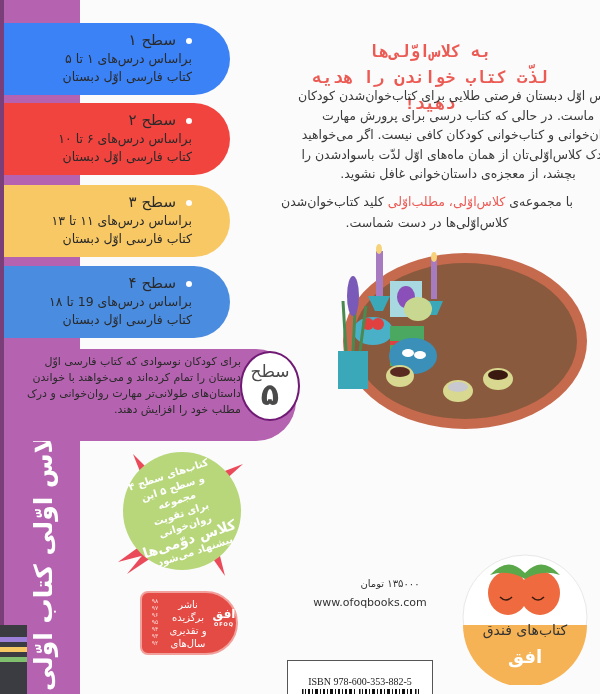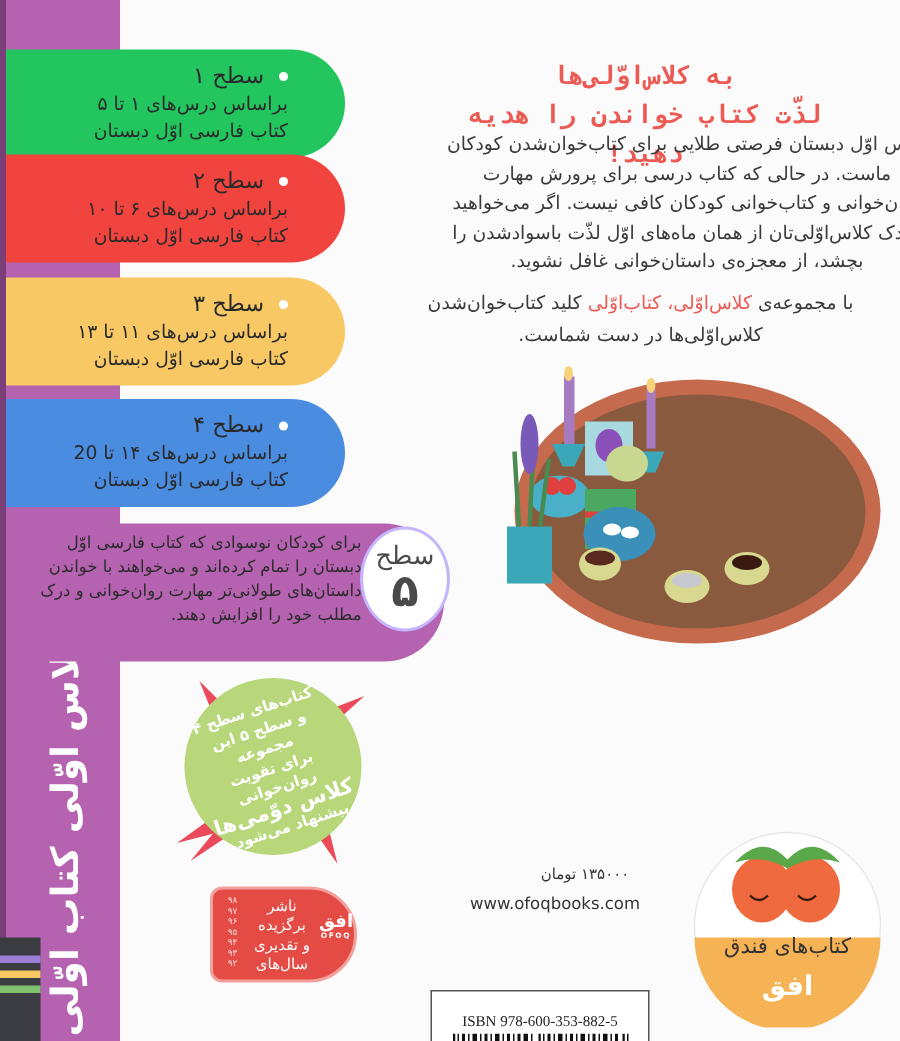--- a/index.html
+++ b/index.html
@@ -13,21 +13,21 @@
   .spine-bars { position: absolute; left: 0; top: 625px; width: 27px; height: 69px; background: #3b3b42; }
   .spine-bars .bar { position: absolute; left: 0; width: 27px; height: 5px; }
 
   .level-tag { position: absolute; left: 4px; width: 226px; height: 72px; border-radius: 0 38px 38px 0; padding: 8px 38px 0 10px; direction: rtl; text-align: right; }
   .level-tag .title { font-size: 15px; color: #2a2a2a; line-height: 19px; display: flex; align-items: center; justify-content: flex-start; gap: 6px; }
   .level-tag .title .dot { width: 6px; height: 6px; border-radius: 50%; background: #fff; display: inline-block; margin-left: 4px; }
   .level-tag .line { font-size: 12.5px; color: #2a2a2a; line-height: 18px; }
 
   .level5 { position: absolute; left: 4px; top: 349px; width: 292px; height: 92px; background: #b562b0; border-radius: 0 40px 40px 0; }
   .level5-text { position: absolute; left: 22px; top: 5px; width: 215px; direction: rtl; text-align: right; font-size: 11px; line-height: 16px; color: #2a2a2a; }
-  .level5-badge { position: absolute; left: 236px; top: 2px; width: 60px; height: 70px; border-radius: 50%; background: #fff; border: 2px solid #c4b5fd; display: flex; flex-direction: column; align-items: center; justify-content: center; }
+  .level5-badge { position: absolute; left: 236px; top: 2px; width: 60px; height: 70px; border-radius: 50%; background: #fff; border: 2px solid #701a75; display: flex; flex-direction: column; align-items: center; justify-content: center; }
   .level5-badge .w { font-size: 17px; color: #4a4a4a; line-height: 18px; }
   .level5-badge .n { font-size: 30px; font-weight: bold; color: #4a4a4a; line-height: 30px; }
 
   .headline { position: absolute; left: 285px; top: 40px; width: 290px; direction: rtl; text-align: center; color: #ec5a54; font-size: 17px; line-height: 26px; font-weight: bold; font-family: Liberation Mono, monospace; }
   .body-text { position: absolute; left: 262px; top: 86px; width: 330px; direction: rtl; text-align: center; font-size: 12.5px; line-height: 19.5px; color: #3a3a3a; margin-left: 31px; }
   .series-text { position: absolute; left: 262px; top: 191px; width: 330px; direction: rtl; text-align: center; font-size: 12.5px; line-height: 21px; color: #3a3a3a; }
   .hl { color: #ec5a54; }
 
   .illustration { position: absolute; left: 338px; top: 241px; width: 254px; height: 190px; }
 
@@ -59,21 +59,21 @@
   <div class="spine-title">
       <span>کلاس اوّلی کتاب اوّلی</span>
     </div>
   <div class="spine-bars">
     <div class="bar" style="top:12px;background:#9b7fd8"></div>
     <div class="bar" style="top:22px;background:#f6c964"></div>
     <div class="bar" style="top:32px;background:#7fbf6e"></div>
   </div>
 </div>
 
-<div class="level-tag" style="top:33px;background:#22c55e">
+<div class="level-tag" style="top:23px;background:#3b82f6">
   <div class="title">
       <span class="dot"></span>
       <span>سطح ۱</span>
     </div>
   <div class="line">براساس درس‌های ۱ تا ۵</div>
   <div class="line">کتاب فارسی اوّل دبستان</div>
 </div>
 <div class="level-tag" style="top:103px;background:#f2443f">
   <div class="title">
       <span class="dot"></span>
@@ -88,42 +88,42 @@
       <span>سطح ۳</span>
     </div>
   <div class="line">براساس درس‌های ۱۱ تا ۱۳</div>
   <div class="line">کتاب فارسی اوّل دبستان</div>
 </div>
 <div class="level-tag" style="top:266px;background:#4a8de0">
   <div class="title">
       <span class="dot"></span>
       <span>سطح ۴</span>
     </div>
-  <div class="line">براساس درس‌های ۱۴ تا 20</div>
+  <div class="line">براساس درس‌های 19 تا ۱۸</div>
   <div class="line">کتاب فارسی اوّل دبستان</div>
 </div>
 
 <div class="level5">
   <div class="level5-text">برای کودکان نوسوادی که کتاب فارسی اوّل دبستان را تمام کرده‌اند و می‌خواهند با خواندن داستان‌های طولانی‌تر مهارت روان‌خوانی و درک مطلب خود را افزایش دهند.</div>
   <div class="level5-badge">
     <span class="w">سطح</span>
     <span class="n">۵</span>
   </div>
 </div>
 
 <div class="headline">
   <div>به کلاس‌اوّلی‌ها</div>
   <div>لذّت کتاب خواندن را هدیه دهید!</div>
 </div>
 
 <div class="body-text">کلاس اوّل دبستان فرصتی طلایی برای کتاب‌خوان‌شدن کودکان ماست. در حالی که کتاب درسی برای پرورش مهارت روان‌خوانی و کتاب‌خوانی کودکان کافی نیست. اگر می‌خواهید کودک کلاس‌اوّلی‌تان از همان ماه‌های اوّل لذّت باسوادشدن را بچشد، از معجزه‌ی داستان‌خوانی غافل نشوید.</div>
 
 <div class="series-text">
   <span>با مجموعه‌ی</span>
-  <span class="hl">کلاس‌اوّلی، کتاب‌اوّلی</span>
+  <span class="hl">کلاس‌اوّلی، مطلب‌اوّلی</span>
   <span>کلید کتاب‌خوان‌شدن کلاس‌اوّلی‌ها در دست شماست.</span>
 </div>
 
 <svg class="illustration" viewBox="0 0 254 190">
   <ellipse cx="127" cy="100" rx="122" ry="88" fill="#c66a4e"></ellipse>
   <ellipse cx="127" cy="100" rx="112" ry="78" fill="#8a5a3e"></ellipse>
   <rect x="38" y="10" width="7" height="45" fill="#a67bbf"></rect>
     <ellipse cx="41" cy="8" rx="3" ry="5" fill="#f6d27a"></ellipse>
   <rect x="93" y="18" width="6" height="40" fill="#a67bbf"></rect>
     <ellipse cx="96" cy="16" rx="3" ry="5" fill="#f6d27a"></ellipse>

